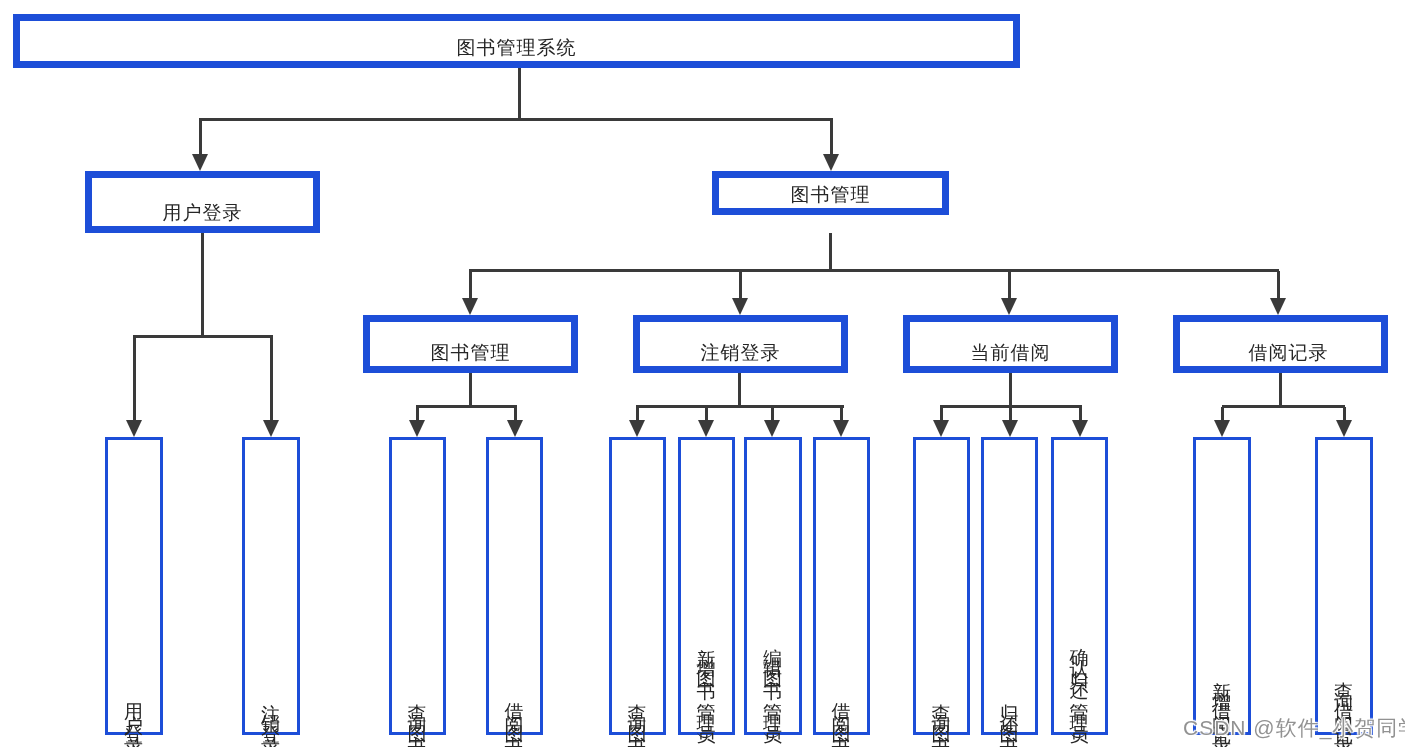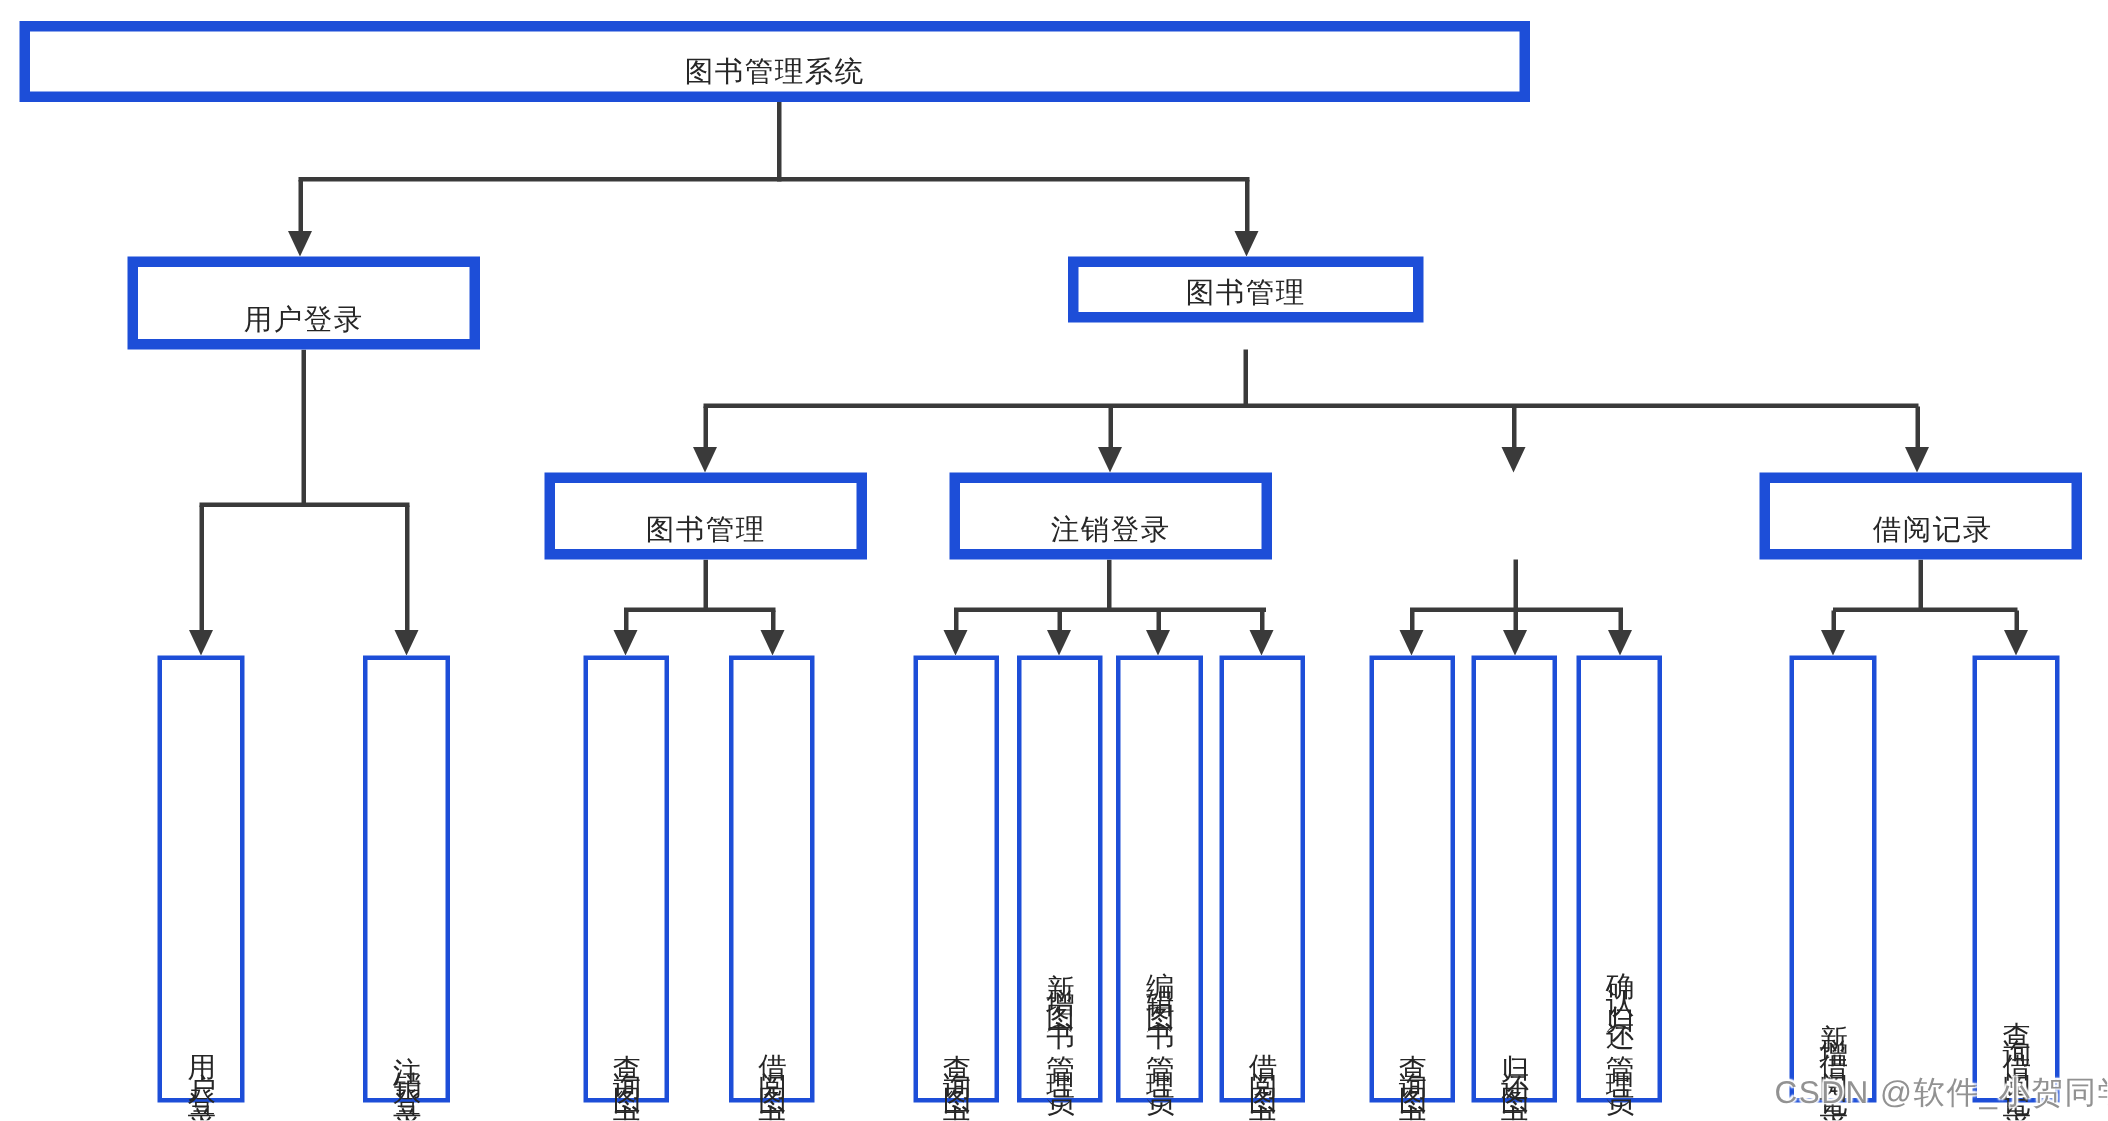--- a/index.html
+++ b/index.html
@@ -114,20 +114,23 @@
   <div class="arrow" style="left:1001px; top:298px;"></div>
   <div class="vline" style="left:1277px; top:271px; height:28px;"></div>
   <div class="arrow" style="left:1270px; top:298px;"></div>
 
   <div class="box" style="left:363px; top:315px; width:215px; height:58px;">
     <span>图书管理</span>
   </div>
   <div class="box" style="left:633px; top:315px; width:215px; height:58px;">
     <span>注销登录</span>
   </div>
+  <div class="box" style="left:903px; top:315px; width:215px; height:58px;">
+    <span>当前借阅</span>
+  </div>
   <div class="box" style="left:1173px; top:315px; width:215px; height:58px;padding-left:16px;">
     <span>借阅记录</span>
   </div>
 
   <div class="vline" style="left:469px; top:373px; height:34px;"></div>
   <div class="hline" style="left:416px; top:405px; width:101px;"></div>
   <div class="vline" style="left:416px; top:407px; height:15px;"></div>
   <div class="arrow" style="left:409px; top:420px;"></div>
   <div class="vline" style="left:514px; top:407px; height:15px;"></div>
   <div class="arrow" style="left:507px; top:420px;"></div>

